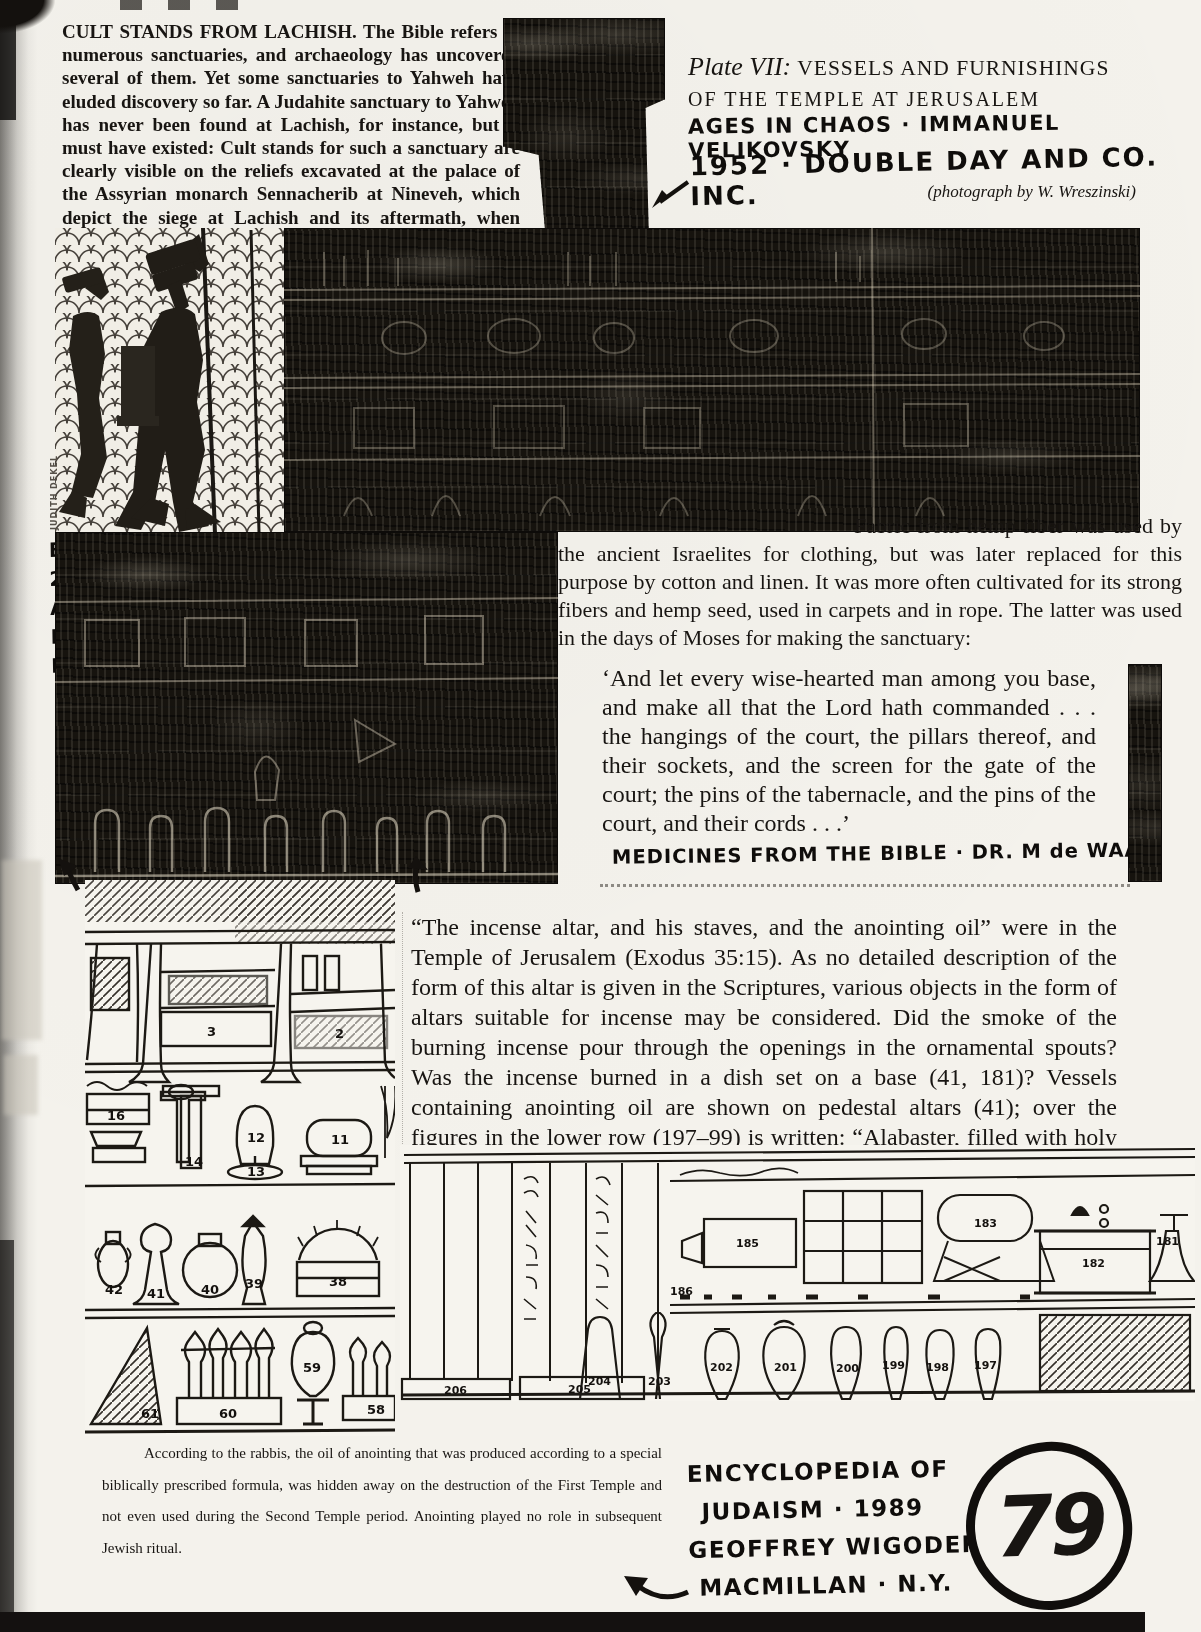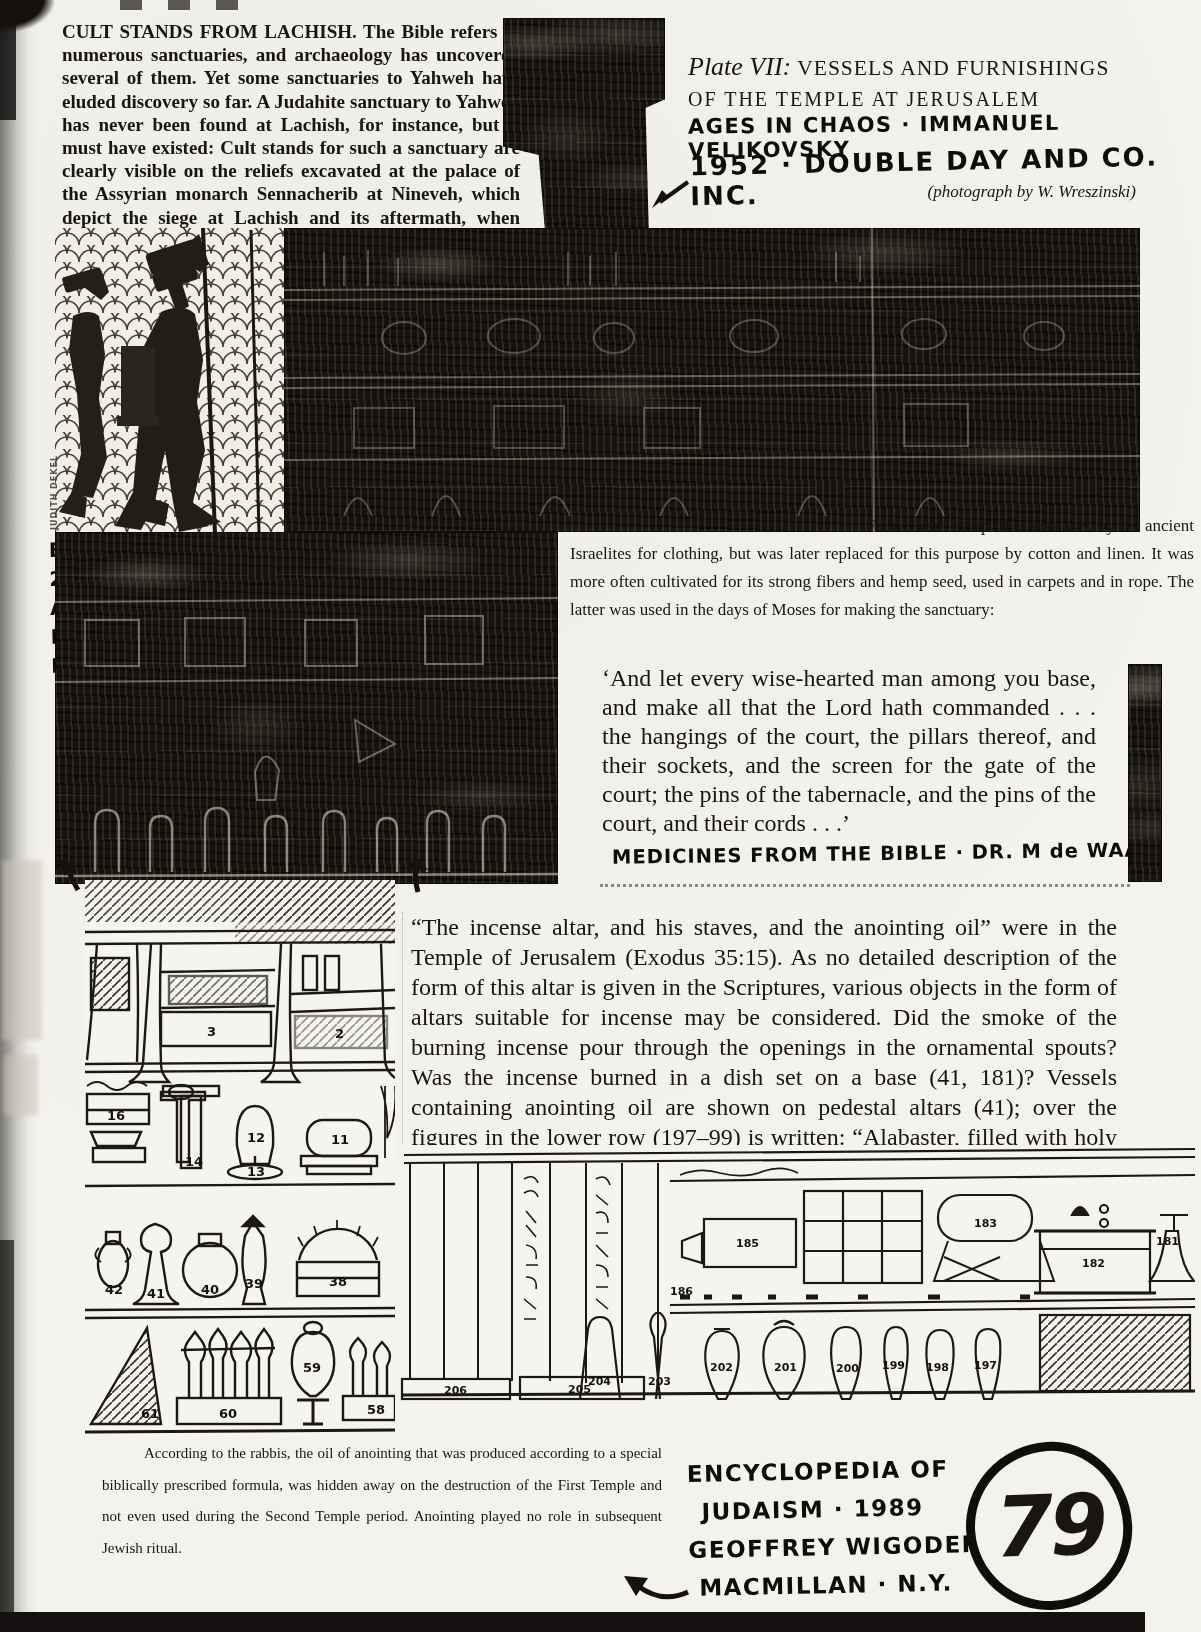--- a/index.html
+++ b/index.html
@@ -45,21 +45,21 @@
   
   .headline{left:62px;top:20px;width:458px;font-size:19px;line-height:23.2px;font-weight:bold;}
   
   .plate-title{left:688px;top:52px;width:450px;font-size:21.5px;letter-spacing:1px;}
   .plate-title .it{font-style:italic;font-size:26px;letter-spacing:0;}
   .plate-line2{left:688px;top:88px;width:450px;font-size:20px;letter-spacing:2px;}
   .hand-ages{left:688px;top:112px;font-size:21px;letter-spacing:1.5px;transform:rotate(-0.6deg);}
   .hand-1952{left:690px;top:146px;font-size:26px;letter-spacing:2px;transform:rotate(-1.2deg);}
   .photo-credit{left:688px;top:182px;width:448px;text-align:right;font-style:italic;font-size:17px;}
   
-  .hemp{left:570px;top:512px;width:624px;font-size:17px;line-height:28px;}
+  .hemp{left:558px;top:512px;width:624px;font-size:22px;line-height:28px;}
   .hemp-spacer{float:left;width:296px;height:28px;}
   .quote{left:602px;top:664px;width:494px;font-size:24px;line-height:29px;}
   .cite-line{left:610px;top:812px;width:490px;}
   .cite-hand{font-size:19px;letter-spacing:1px;transform:rotate(-1deg);display:inline-block;}
   .cite-print{font-size:24px;}
   .medicines{left:612px;top:842px;font-size:19.5px;letter-spacing:1px;transform:rotate(-0.8deg);}
   .incense{left:402px;top:912px;width:706px;font-size:24px;line-height:30px;border-left:1px dotted rgba(60,55,45,0.35);padding-left:8px;}
   .rabbis{left:102px;top:1438px;width:560px;font-size:15px;line-height:31.5px;text-indent:42px;}
   
   .bar-note{left:50px;top:534px;width:215px;font-size:20px;line-height:29px;letter-spacing:1px;transform:rotate(-1deg);}

